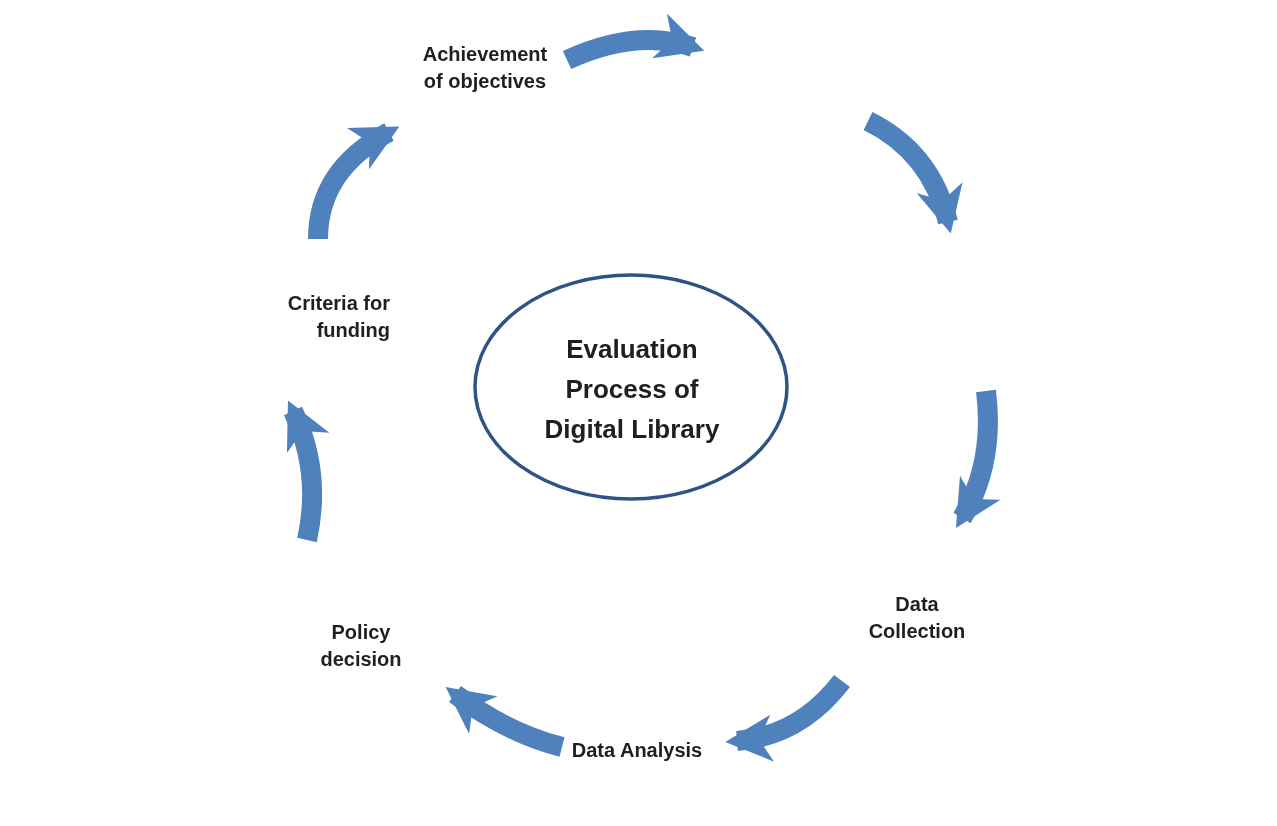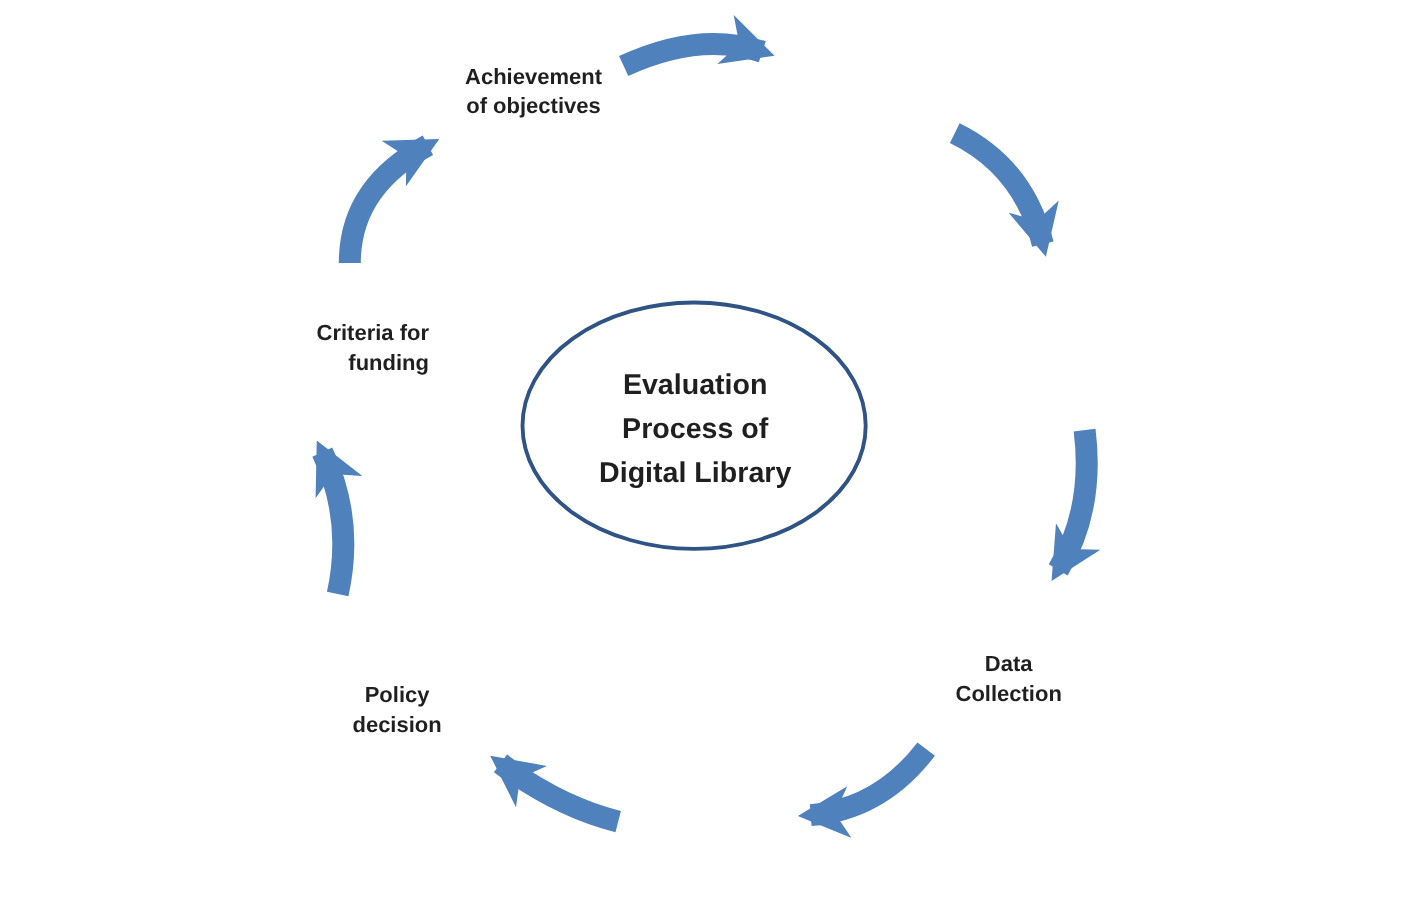--- a/index.html
+++ b/index.html
@@ -71,24 +71,25 @@
     <path class="arrow-path" stroke-width="20" marker-end="url(#barb)" d="M 842 681 Q 800 736 737 741"></path>
     <path class="arrow-path" stroke-width="20" marker-end="url(#barb)" d="M 562 747 Q 507 733 455 694"></path>
     <path class="arrow-path" stroke-width="20" marker-end="url(#barb)" d="M 307 540 Q 322 472 293 411"></path>
     <path class="arrow-path" stroke-width="20" marker-end="url(#barb)" d="M 318 239 Q 318 170 389 132"></path>
 
     <ellipse class="center-ellipse" cx="631" cy="387" rx="156" ry="112"></ellipse>
   </svg>
 
   <div class="step-label" style="left:917px;top:618px;width:200px;">Data
 Collection</div>
+  <div class="step-label" style="left:637px;top:750px;width:240px;">Data Analysis</div>
   <div class="step-label" style="left:361px;top:646px;width:200px;">Policy
 decision</div>
   <div class="step-label" style="left:290px;top:317px;width:200px;text-align:right;">Criteria for
 funding</div>
-  <div class="step-label" style="left:485px;top:84px;width:230px;">Achievement
+  <div class="step-label" style="left:485px;top:68px;width:230px;">Achievement
 of objectives</div>
 
   <div class="center-label" style="left:632px;top:389px;width:270px;">Evaluation
 Process of
 Digital Library</div>
 
 </div>
 
 </body></html>

